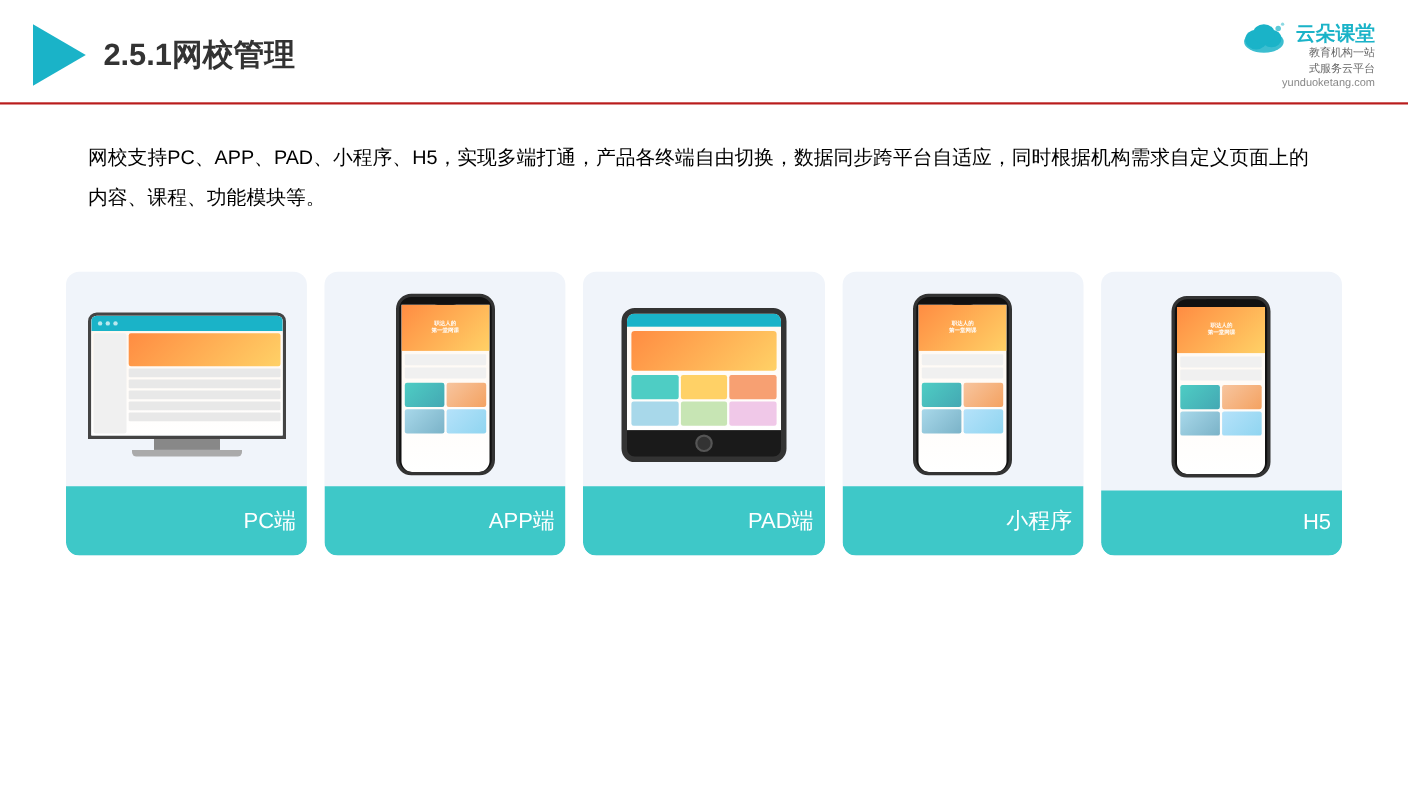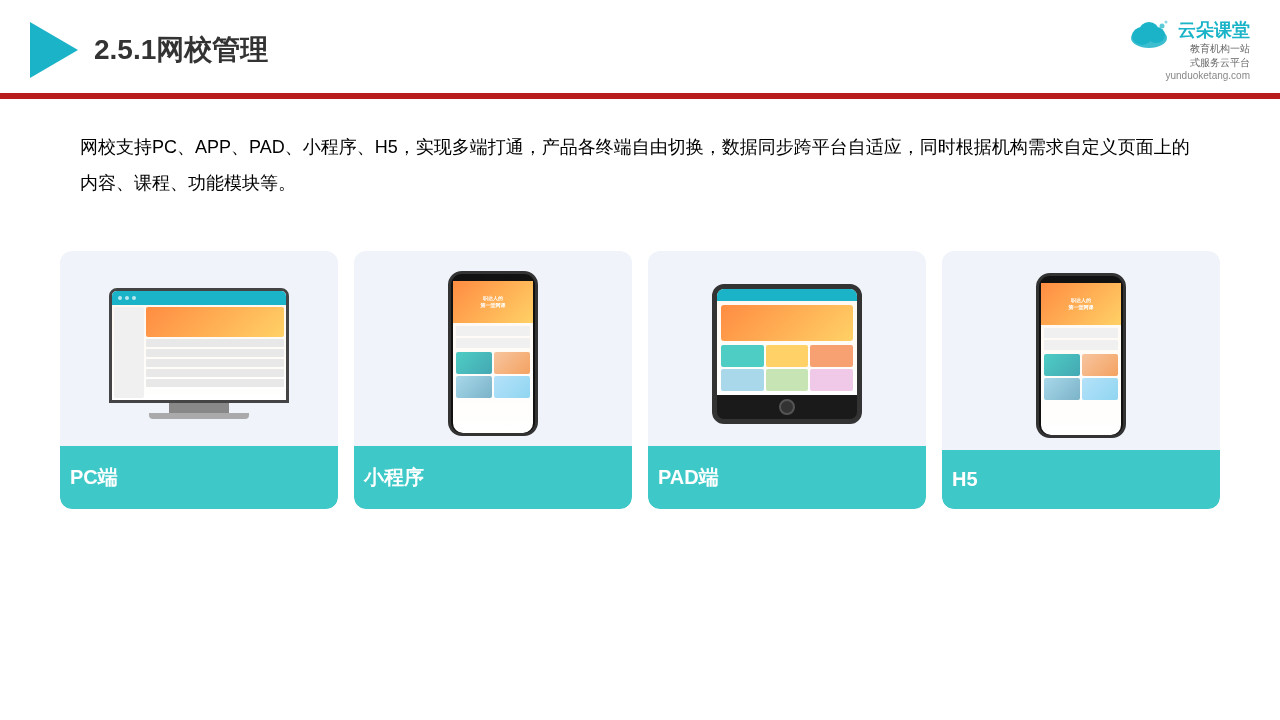--- a/index.html
+++ b/index.html
@@ -11,21 +11,21 @@
       overflow: hidden;
       position: relative;
     }
 
     
     .header {
       display: flex;
       align-items: center;
       justify-content: space-between;
       padding: 18px 30px 12px 30px;
-      border-bottom: 6px solid #b91c1c;
+      border-bottom: 2px solid #b91c1c;
     }
     .header-left {
       display: flex;
       align-items: center;
       gap: 16px;
     }
     .logo-triangle {
       width: 0;
       height: 0;
       border-top: 28px solid transparent;
@@ -89,22 +89,22 @@
       align-items: center;
       justify-content: center;
       padding: 20px 10px 10px 10px;
       width: 100%;
     }
 
     .card-label {
       background: #3ec8c8;
       color: #fff;
       font-size: 20px;
-      font-weight: 700;
-      text-align: left;
+      font-weight: 400;
+      text-align: right;
       padding: 18px 10px;
       width: 100%;
       border-radius: 0 0 12px 12px;
     }
 
     
     .device-pc {
       display: flex;
       flex-direction: column;
       align-items: center;
@@ -397,21 +397,20 @@
             </div>
           </div>
         </div>
         <div class="pc-stand"></div>
         <div class="pc-base"></div>
       </div>
     </div>
     <div class="card-label">PC端</div>
   </div>
 
-
   <div class="card">
     <div class="card-image-area">
       <div class="device-phone">
         <div class="phone-body">
           <div class="phone-notch"></div>
           <div class="phone-screen">
             <div class="phone-screen-banner">
               <div class="phone-banner-text">职达人的<br>第一堂网课</div>
             </div>
             <div class="phone-screen-body">
@@ -421,21 +420,21 @@
                 <div class="phone-card-mini"></div>
                 <div class="phone-card-mini"></div>
                 <div class="phone-card-mini"></div>
                 <div class="phone-card-mini"></div>
               </div>
             </div>
           </div>
         </div>
       </div>
     </div>
-    <div class="card-label">小程序</div>
+    <div class="card-label">APP端</div>
   </div>
 
   <div class="card">
     <div class="card-image-area">
       <div class="device-pad">
         <div class="pad-body">
           <div class="pad-screen">
             <div class="pad-screen-header"></div>
             <div class="pad-screen-body">
               <div class="pad-banner"></div>
@@ -472,16 +471,42 @@
                 <div class="phone-card-mini"></div>
                 <div class="phone-card-mini"></div>
                 <div class="phone-card-mini"></div>
                 <div class="phone-card-mini"></div>
               </div>
             </div>
           </div>
         </div>
       </div>
     </div>
+    <div class="card-label">小程序</div>
+  </div>
+
+  <div class="card">
+    <div class="card-image-area">
+      <div class="device-phone">
+        <div class="phone-body">
+          <div class="phone-notch"></div>
+          <div class="phone-screen">
+            <div class="phone-screen-banner">
+              <div class="phone-banner-text">职达人的<br>第一堂网课</div>
+            </div>
+            <div class="phone-screen-body">
+              <div class="phone-row"></div>
+              <div class="phone-row"></div>
+              <div class="phone-cards-mini">
+                <div class="phone-card-mini"></div>
+                <div class="phone-card-mini"></div>
+                <div class="phone-card-mini"></div>
+                <div class="phone-card-mini"></div>
+              </div>
+            </div>
+          </div>
+        </div>
+      </div>
+    </div>
     <div class="card-label">H5</div>
   </div>
 
 </div>
 
 </body></html>

